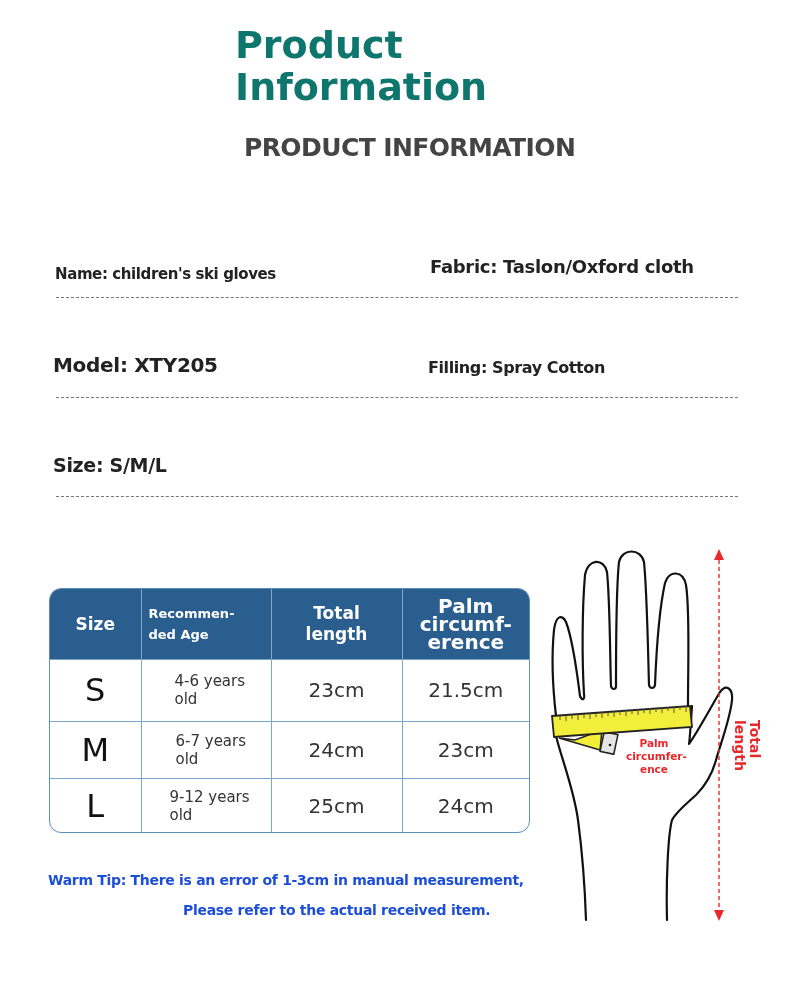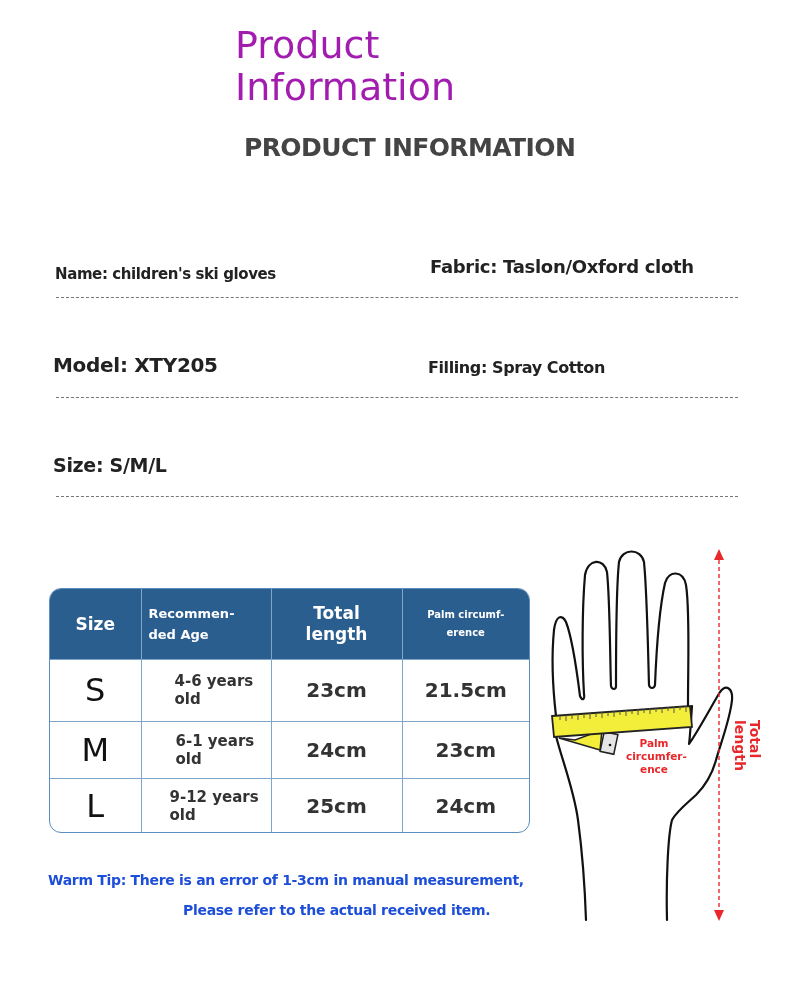--- a/index.html
+++ b/index.html
@@ -1,46 +1,46 @@
 <!DOCTYPE html>
 <html><head>
   <meta charset="utf-8">
   <style>
     html, body { margin: 0; padding: 0; background: #ffffff; }
     body { width: 790px; height: 989px; position: relative; overflow: hidden;
            font-family: "DejaVu Sans", "Liberation Sans", sans-serif; color: #222; }
     .abs { position: absolute; }
 
-    .title { left: 235px; top: 24px; font-family: "DejaVu Sans", sans-serif; font-weight: normal;
-             font-size: 38px; line-height: 42px; color: #a21caf; letter-spacing: 0px; }
+    .title { left: 235px; top: 24px; font-family: "DejaVu Sans", sans-serif; font-weight: bold;
+             font-size: 38px; line-height: 42px; color: #0f766e; letter-spacing: 0px; }
     .subtitle { left: 244px; top: 133px; font-family: "DejaVu Sans", sans-serif; font-weight: bold;
                 font-size: 25px; color: #444; letter-spacing: -0.6px; }
 
     .spec { font-family: "DejaVu Sans", sans-serif; font-weight: bold; color: #222; white-space: nowrap; }
     .spec.name   { left: 55px;  top: 265px; font-size: 15px; letter-spacing: -0.4px; }
     .spec.fabric { left: 430px; top: 256px; font-size: 18px; letter-spacing: -0.3px; }
     .spec.model  { left: 53px;  top: 353px; font-size: 20px; letter-spacing: -0.3px; }
     .spec.filling{ left: 428px; top: 358px; font-size: 16px; letter-spacing: -0.4px; }
     .spec.size   { left: 53px;  top: 454px; font-size: 19px; letter-spacing: -0.3px; }
 
     .divider { left: 56px; width: 682px; height: 0; border-top: 1.5px dashed #777; }
 
     .size-table { left: 49px; top: 588px; width: 479px; height: 243px;
                   border: 1.5px solid #5b8dbd; border-radius: 12px; overflow: hidden; background: #fff; }
     .size-table table { width: 100%; height: 100%; border-collapse: collapse; table-layout: fixed; }
     .size-table th { background: #2a5e8e; color: #fff; font-weight: bold; padding: 0;
                      border-right: 1.5px solid #7fa5c9; height: 70px; }
     .size-table th:last-child { border-right: none; }
     .size-table td { border-right: 1.5px solid #7fa5c9; border-top: 1.5px solid #7fa5c9; padding: 0;
-                     color: #333; font-weight: bold; text-align: center; }
+                     color: #333; font-weight: normal; text-align: center; }
     .size-table td:last-child { border-right: none; }
     .th-size { font-size: 17px; text-align: center; }
     .th-age { font-size: 13px; text-align: left; padding-left: 7px !important; line-height: 21px; }
     .th-len { font-size: 17px; text-align: center; line-height: 21px; }
-    .th-palm { font-size: 10px; text-align: center; line-height: 18px; }
+    .th-palm { font-size: 20px; text-align: center; line-height: 18px; }
     .td-size { font-weight: normal !important; font-size: 32px; color: #111 !important; }
     .td-age { text-align: left !important; font-size: 15px; line-height: 18px; }
     .td-age span { display: block; }
     .td-val { font-size: 20px; }
 
     .tip { font-family: "DejaVu Sans", sans-serif; font-weight: bold; color: #1d4ed8; white-space: nowrap; font-size: 14px; letter-spacing: -0.3px; }
     .tip.l1 { left: 48px; top: 872px; }
     .tip.l2 { left: 183px; top: 902px; }
 
     .diagram { left: 540px; top: 540px; width: 240px; height: 400px; }
@@ -100,21 +100,21 @@
         <td class="td-age" style="padding-left:33px">
           <span>4-6 years</span>
           <span>old</span>
         </td>
         <td class="td-val">23cm</td>
         <td class="td-val">21.5cm</td>
       </tr>
       <tr style="height:57px">
         <td class="td-size">M</td>
         <td class="td-age" style="padding-left:34px">
-          <span>6-1 years</span>
+          <span>6-7 years</span>
           <span>old</span>
         </td>
         <td class="td-val">24cm</td>
         <td class="td-val">23cm</td>
       </tr>
       <tr style="height:53px">
         <td class="td-size">L</td>
         <td class="td-age" style="padding-left:28px">
           <span>9-12 years</span>
           <span>old</span>

